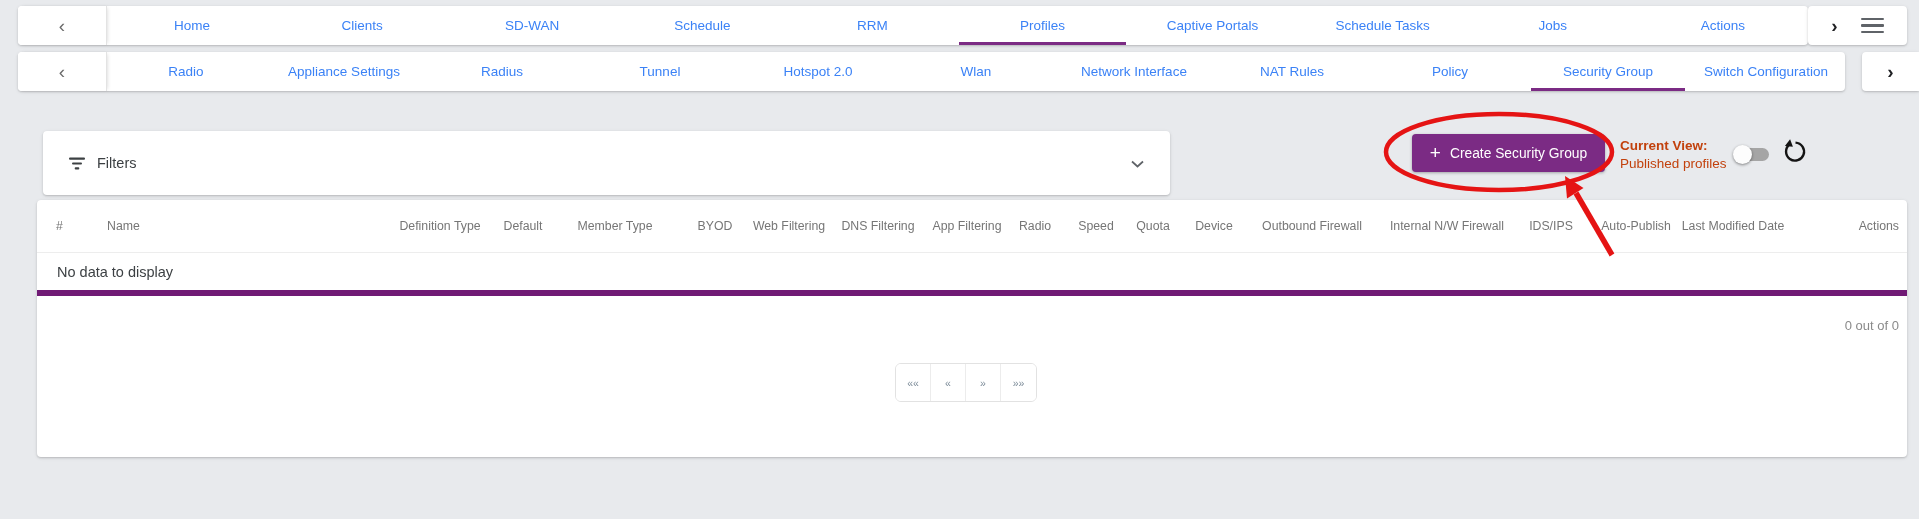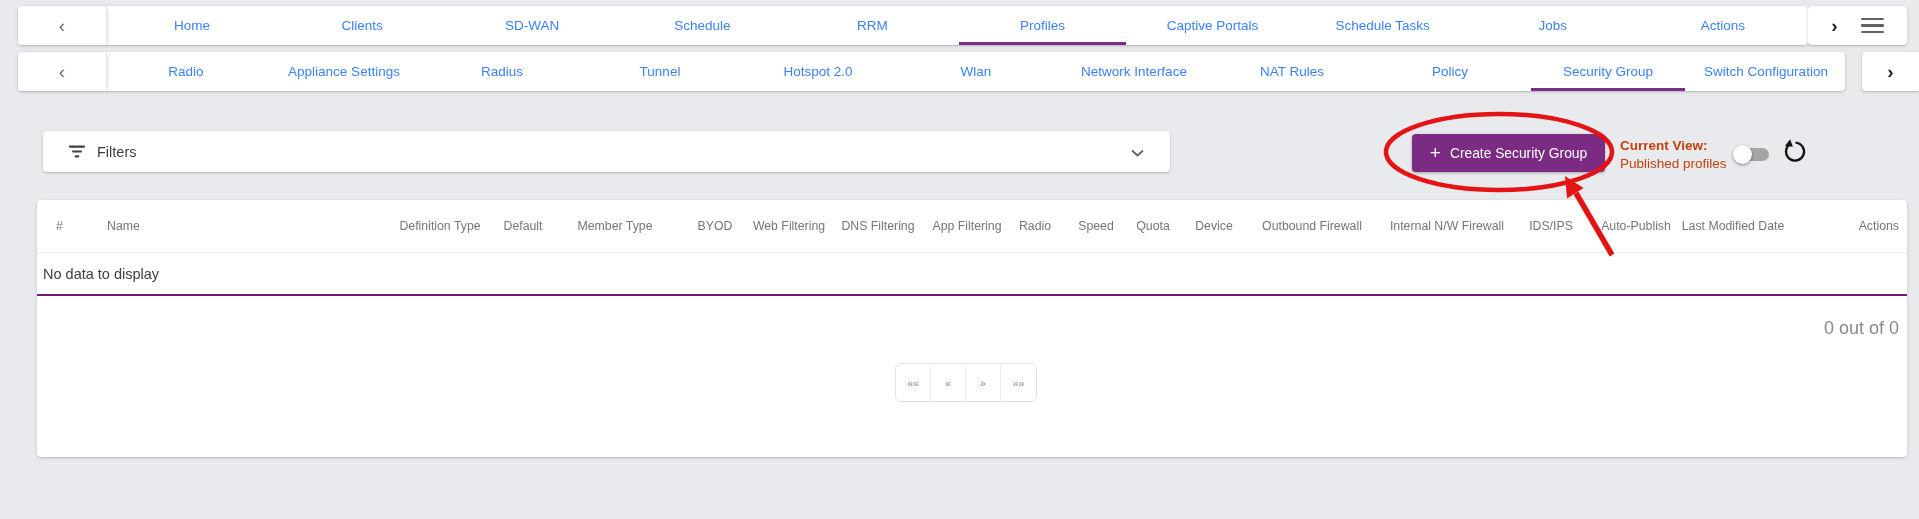--- a/index.html
+++ b/index.html
@@ -44,23 +44,23 @@
   .toggle .knob { position:absolute; left:0; top:1px; width:19px; height:19px; border-radius:50%;
                   background:#fdfdfd; box-shadow:0 1px 3px rgba(0,0,0,.45); }
   .refresh { position:absolute; left:1781px; top:138px; cursor:pointer; }
 
   
   .table-card { left:37px; top:200px; width:1870px; height:257px; border-radius:4px; }
   .thead { position:relative; height:53px; border-bottom:1px solid #ededed; }
   .th { position:absolute; top:50%; transform:translateY(-50%); color:#767676; font-size:12.3px; white-space:nowrap; }
   .th.c { transform:translate(-50%,-50%); }
   .th.r { right:8px; }
-  .empty-row { height:43px; display:flex; align-items:center; padding-left:6px;
-               border-bottom:2px solid #701a75; color:#3c4043; font-size:14.5px; }
-  .count { position:absolute; top:118px; right:8px; color:#8a8a8a; font-size:18px; }
+  .empty-row { height:43px; display:flex; align-items:center; padding-left:20px;
+               border-bottom:6px solid #701a75; color:#3c4043; font-size:14.5px; }
+  .count { position:absolute; top:118px; right:8px; color:#8a8a8a; font-size:13px; }
   .pager { position:absolute; left:858px; top:163px; display:flex; background:#fff;
            border:1px solid #e2e2e2; border-radius:6px; overflow:hidden; }
   .pager .pg { width:35px; height:37px; display:flex; align-items:center; justify-content:center;
                color:#7e8d9a; font-size:10.5px; cursor:pointer; border-right:1px solid #ececec;
                background:#fff; }
   .pager .pg:last-child { border-right:none; }
 
   
   .annotations { position:absolute; left:0; top:0; width:1919px; height:519px;
                  pointer-events:none; z-index:50; }
@@ -153,21 +153,21 @@
         </div>
       <div class="tab">
           <span>Switch Configuration</span>
         </div>
     </div>
   </div>
   <div class="card nav-more" style="left:1862px;top:52px;width:57px;height:39px;border-radius:4px 0 0 4px;">
     <span class="chev-strong"><span>›</span></span>
   </div>
 
-  <div class="card filters" style="left:43px;top:131px;width:1127px;height:41px;">
+  <div class="card filters" style="left:43px;top:131px;width:1127px;height:64px;">
     <span class="filter-icon">
       <svg width="18" height="15" viewBox="0 0 18 15">
         <rect x="1" y="1.5" width="16" height="2.2" rx="1" fill="#3c4043"></rect>
         <rect x="4" y="6.4" width="10" height="2.2" rx="1" fill="#3c4043"></rect>
         <rect x="6.7" y="11.3" width="4.6" height="2.2" rx="1" fill="#3c4043"></rect>
       </svg>
     </span>
     <span>Filters</span>
     <span class="chev-down">
       <svg width="13" height="8" viewBox="0 0 13 8">

